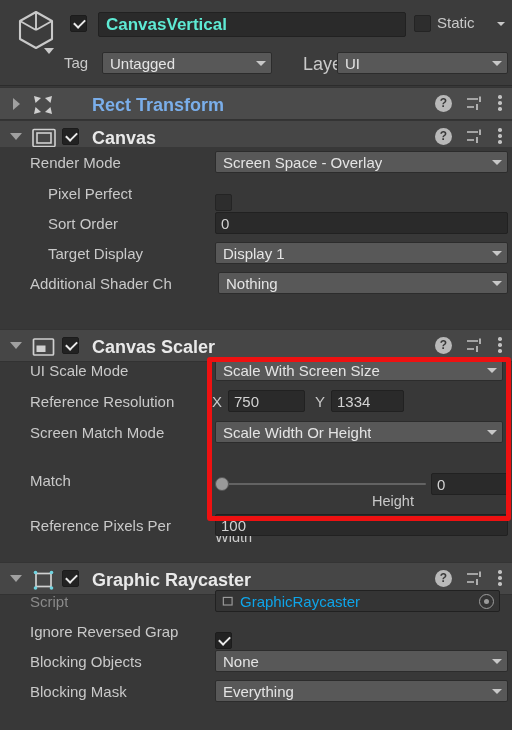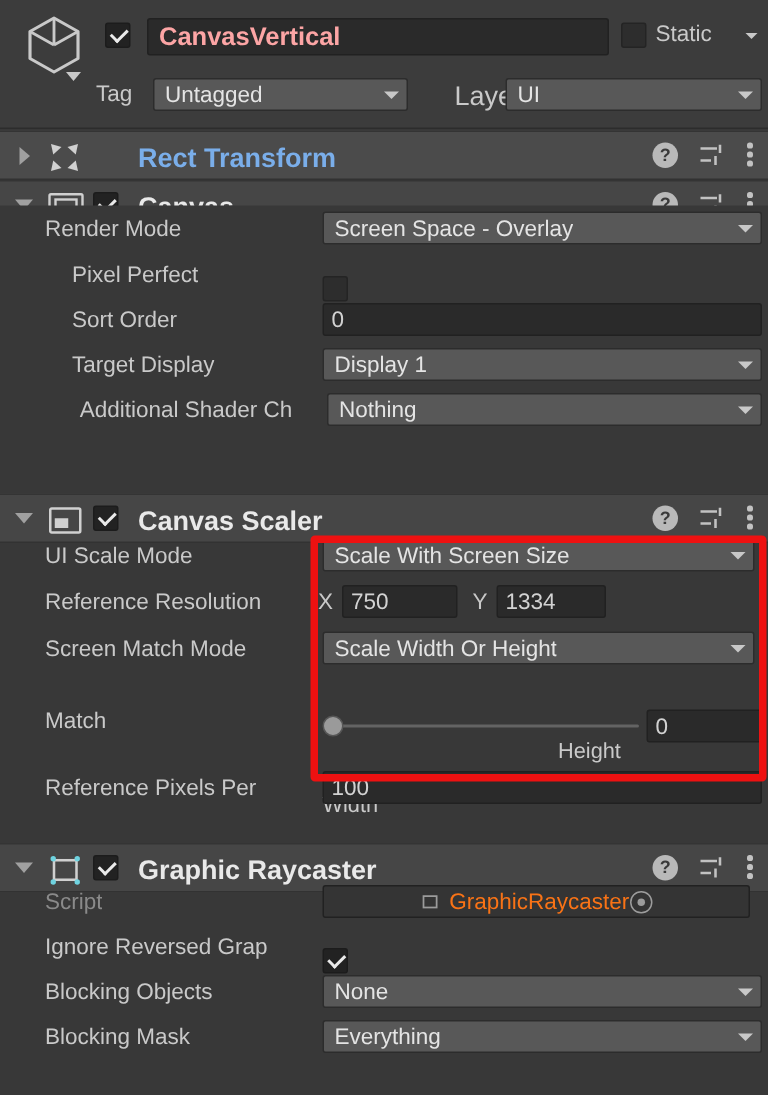--- a/index.html
+++ b/index.html
@@ -72,21 +72,21 @@
   
   #go-header {
     position: absolute; left: 0; top: 0; width: 512px; height: 86px;
     background: #3c3c3c;
     border-bottom: 1px solid #2c2c2c;
   }
   #go-icon { position: absolute; left: 14px; top: 8px; width: 52px; height: 48px; }
   #go-enabled { position: absolute; left: 70px; top: 15px; }
   #go-name {
     position: absolute; left: 98px; top: 12px; width: 308px; height: 25px;
-    font-size: 17px; font-weight: bold; color: #fca5a5;
+    font-size: 17px; font-weight: bold; color: #5eead4;
     padding: 0 7px;
   }
   #static-cb { position: absolute; left: 414px; top: 15px; }
   #static-lbl { position: absolute; left: 437px; top: 14px; font-size: 15px; color: #c9c9c9; }
   #static-caret { position: absolute; left: 497px; top: 22px; }
 
   #tag-lbl { position: absolute; left: 64px; top: 54px; font-size: 15px; }
   #tag-popup { position: absolute; left: 102px; top: 52px; width: 170px; }
   #layer-lbl { position: absolute; left: 303px; top: 54px; font-size: 18px; }
   #layer-popup { position: absolute; left: 337px; top: 52px; width: 171px; }
@@ -256,21 +256,21 @@
       </svg>
     </div>
     <div class="ic-dots">
         <i></i>
         <i></i>
         <i></i>
       </div>
   </div>
 </div>
 
-<div class="panel" style="top:137px; height:175px;text-align:center;">
+<div class="panel" style="top:147px; height:175px;">
   <div class="row" style="position:absolute;left:0;top:15px;width:512px;">
     <span class="lbl" style="position:absolute;left:30px;">Render Mode</span>
     <span class="popup" style="position:absolute;left:215px;width:293px;">
       <span class="cap">Screen Space - Overlay</span>
       <span class="caret"></span>
     </span>
   </div>
 
   <div class="row" style="position:absolute;left:0;top:46px;width:512px;">
     <span class="lbl" style="position:absolute;left:48px;">Pixel Perfect</span>
@@ -408,21 +408,21 @@
         <i></i>
         <i></i>
       </div>
   </div>
 </div>
 
 <div class="panel" style="top:595px; height:135px;">
 
   <div class="row" style="position:absolute;left:0;top:6px;width:512px;">
     <span class="lbl lbl-dim" style="position:absolute;left:30px;">Script</span>
-    <span class="field" style="position:absolute;left:215px;width:285px;justify-content:center;background:#343434;color:#f97316;">
+    <span class="field" style="position:absolute;left:215px;width:285px;justify-content:space-between;background:#343434;color:#0ea5e9;">
       <span style="display:flex;align-items:center;gap:5px;">
         <svg width="14" height="13" viewBox="0 0 24 21">
           <rect x="4" y="3.5" width="15" height="13" fill="none" stroke="#9b9b9b" stroke-width="2"></rect>
         </svg>
         <span>GraphicRaycaster</span>
       </span>
       <span class="picker">
           <i></i>
         </span>
     </span>

